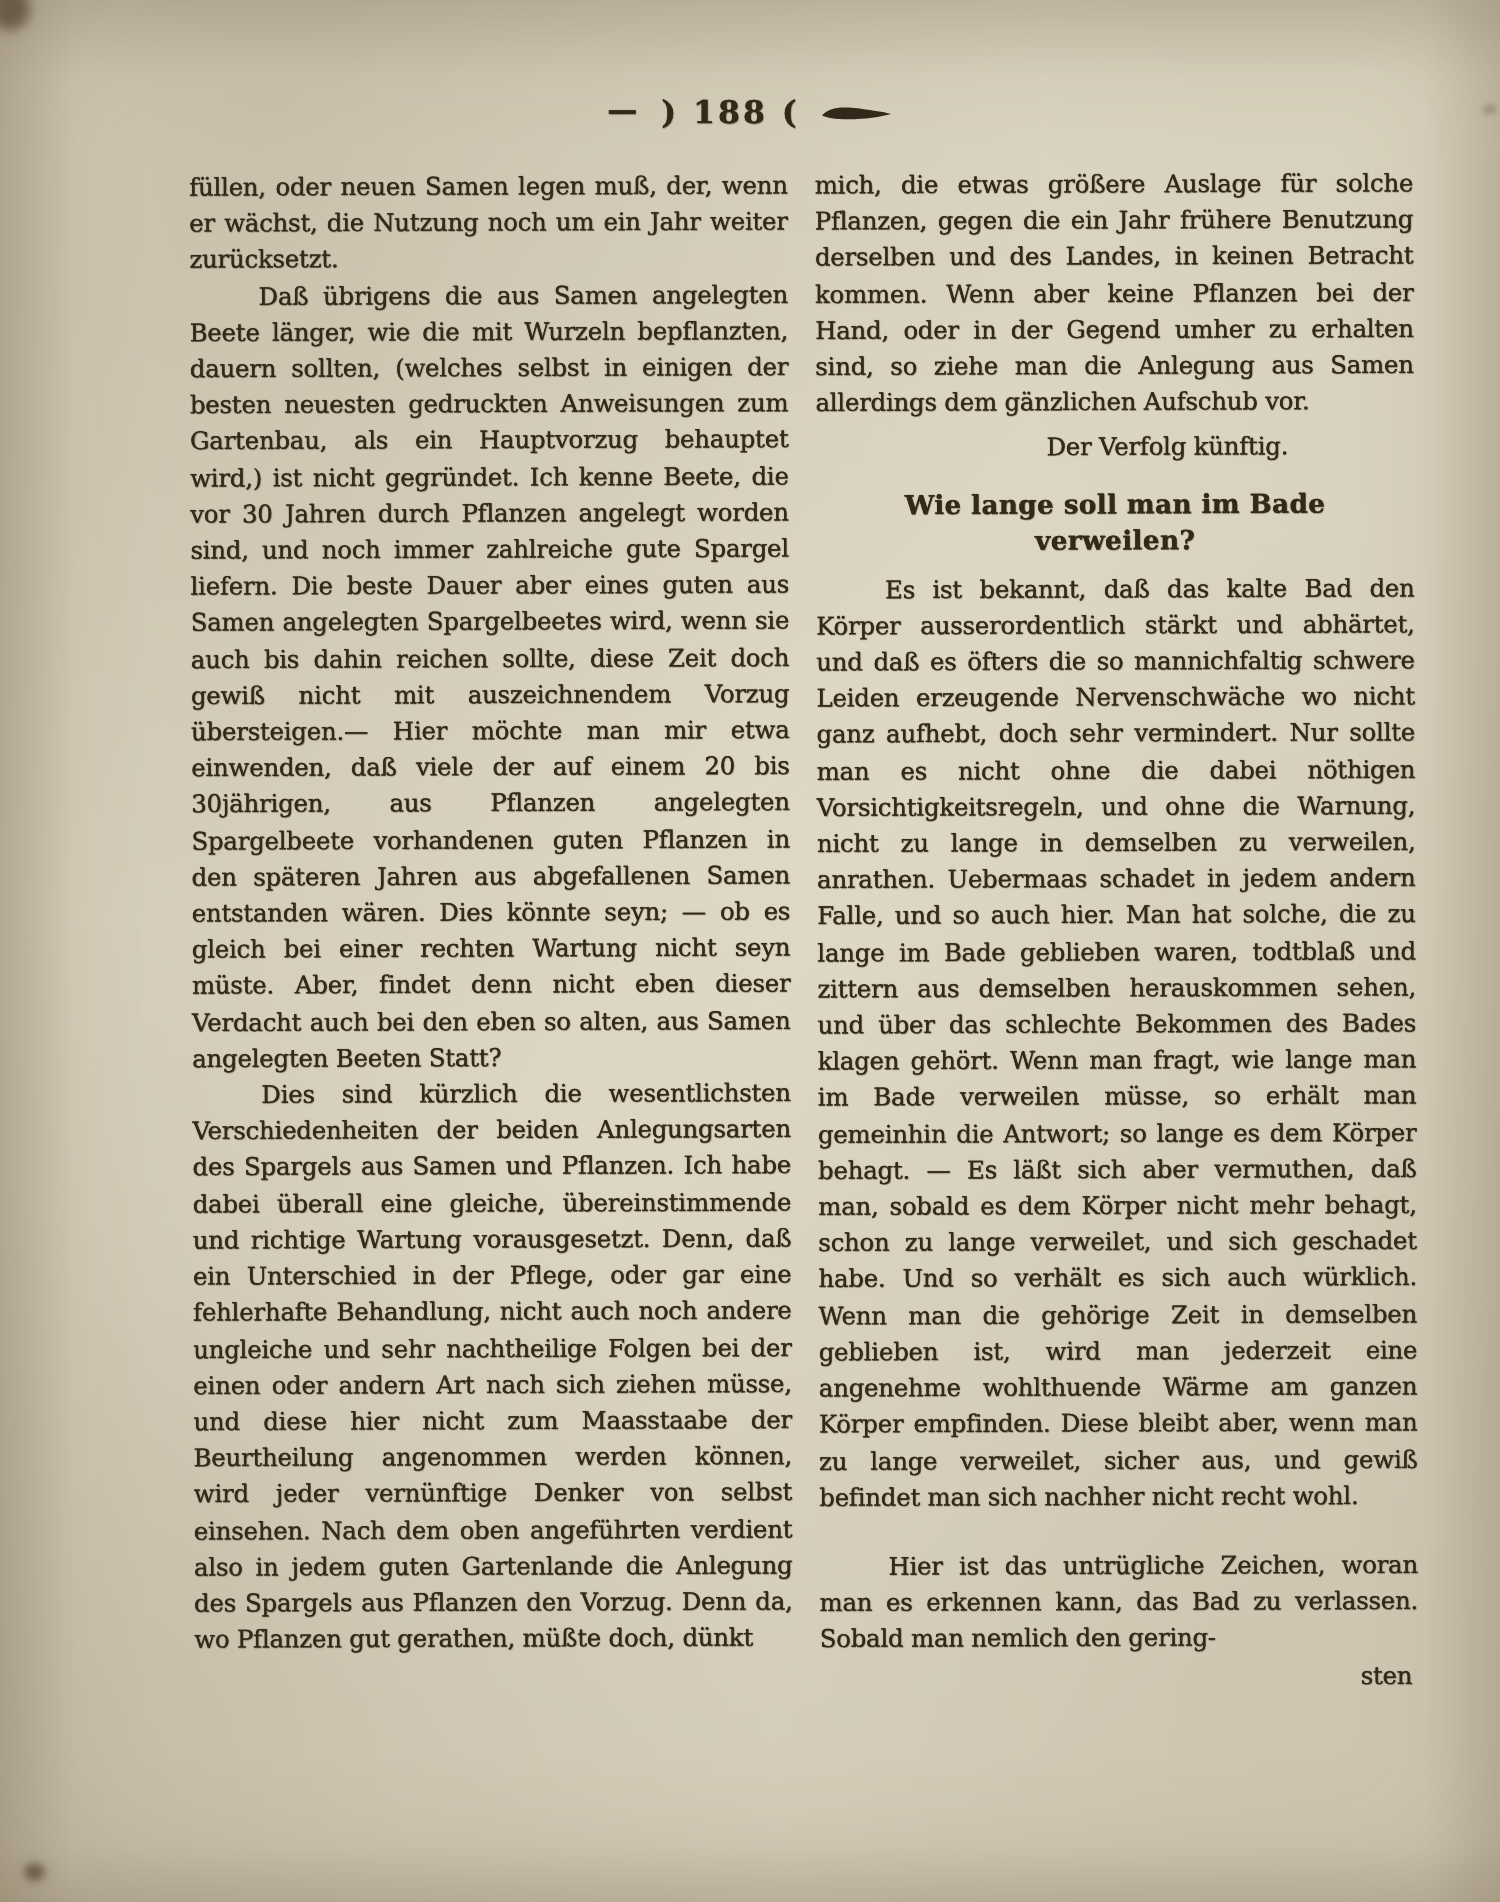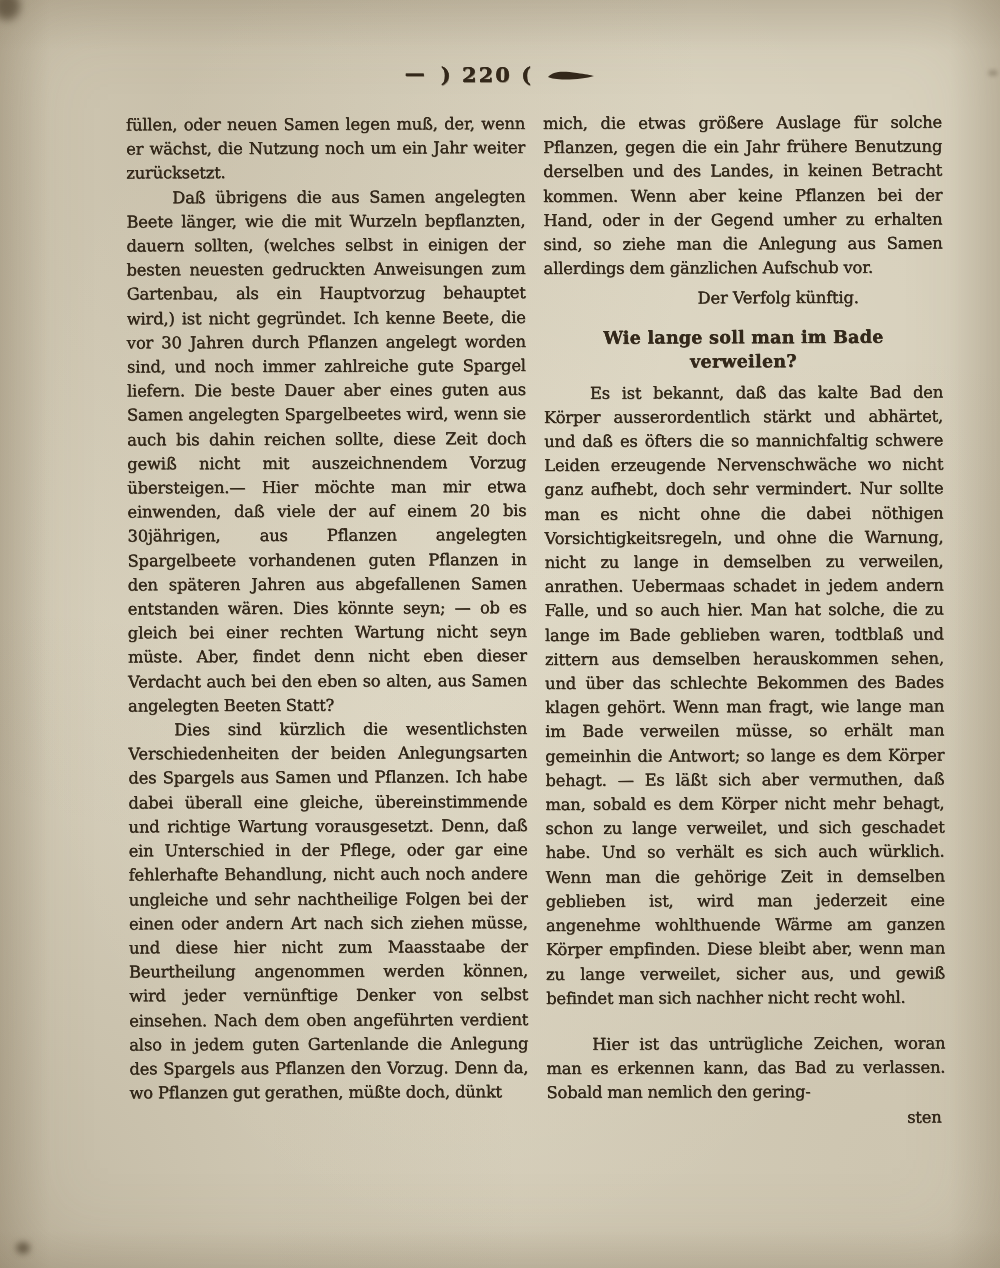--- a/index.html
+++ b/index.html
@@ -76,21 +76,21 @@
 <body>
 
 <div class="scan">
 
   <div class="speck a"></div>
   <div class="speck b"></div>
   <div class="speck c"></div>
 
   <div class="page-header ink">
     <span class="rule">—</span>
-    <span>) 220 (</span>
+    <span>) 188 (</span>
     <span class="ornament">
       <svg width="48" height="14" viewBox="0 0 48 14" aria-hidden="true">
         <path d="M1 8 C6 2.5, 14 1.5, 30 4 C38 5, 44 6, 47 7 C40 9, 30 10.5, 18 10.5 C10 10.5, 4 9.5, 1 8 Z" fill="#33281a"></path>
       </svg>
     </span>
   </div>
 
   <div class="columns">
 
     <div class="col ink">

